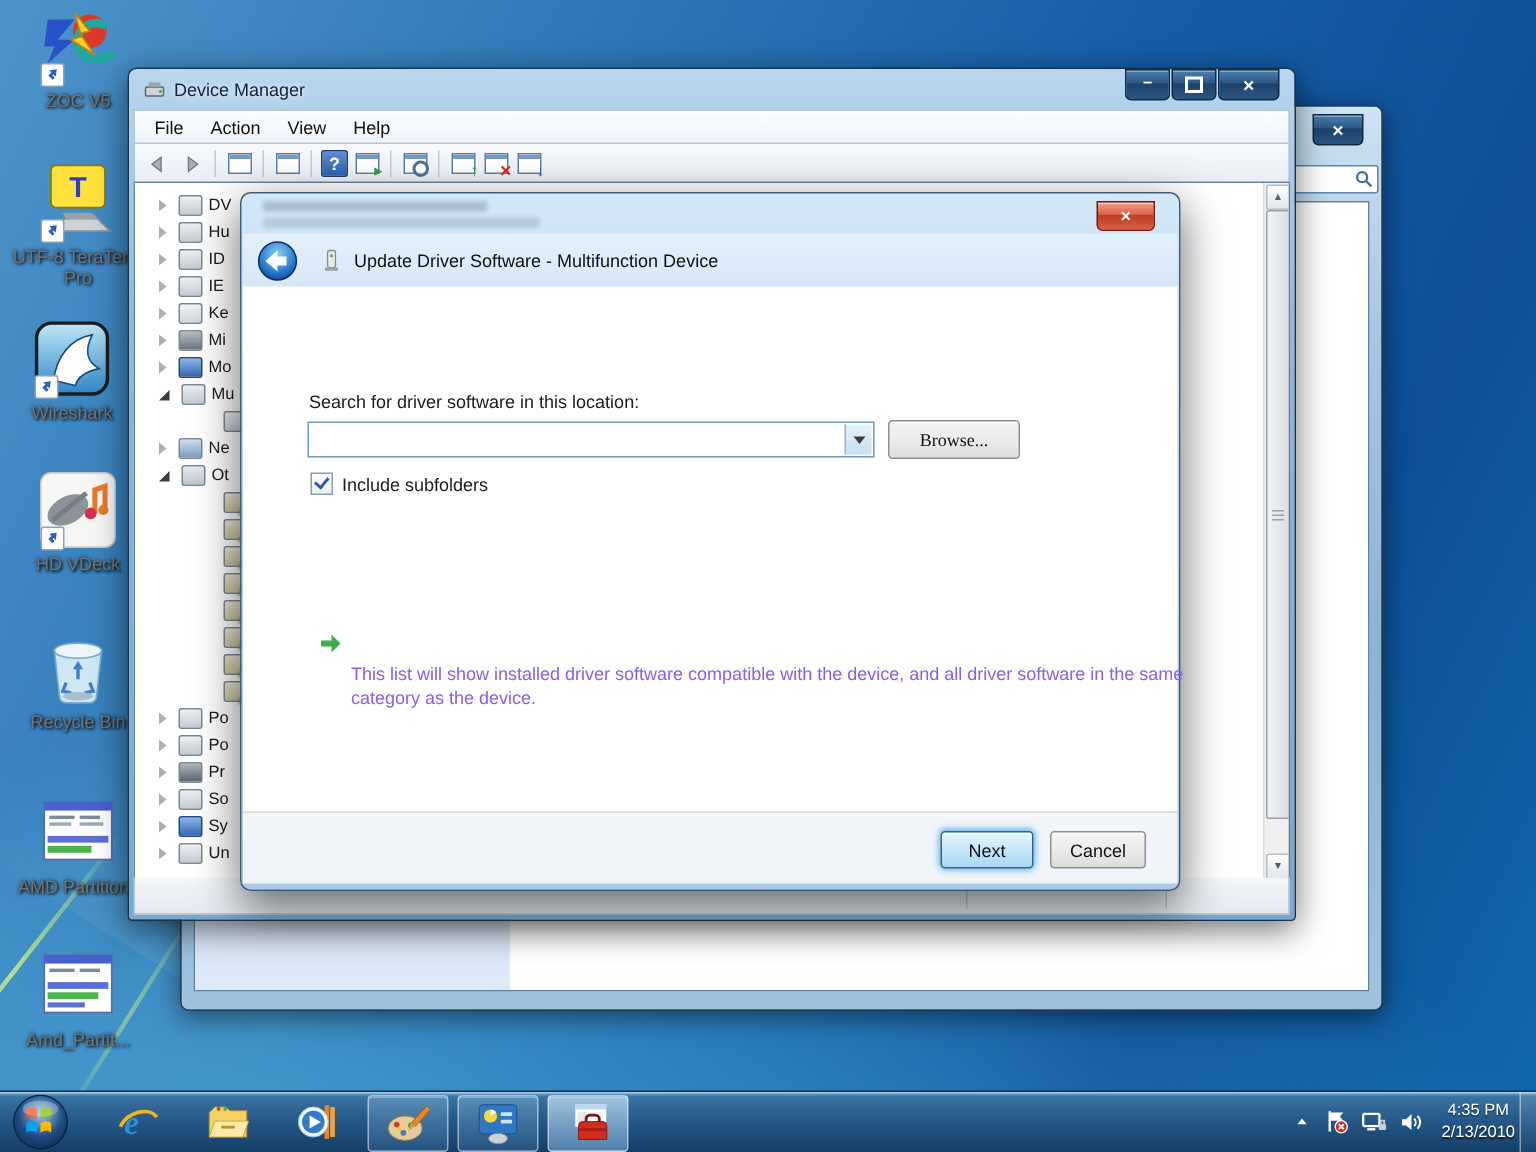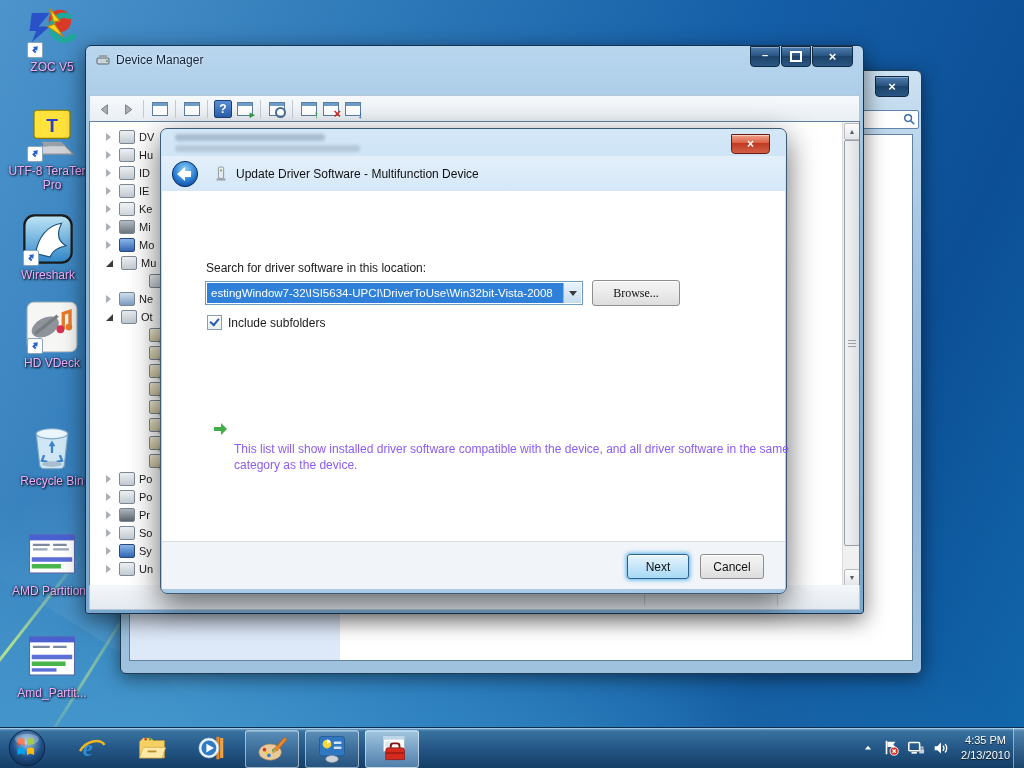--- a/index.html
+++ b/index.html
@@ -12,21 +12,21 @@
       radial-gradient(700px 380px at 60% 104%, rgba(80,190,240,.30), transparent 60%),
       linear-gradient(115deg,#4d94cc 0%,#2e79b8 28%,#155fa8 55%,#0c4f96 78%,#1268ac 100%);}
   .streak{position:absolute;width:3px;background:linear-gradient(rgba(200,240,130,0),rgba(200,240,130,.85),rgba(200,240,130,0));}
   .sweep{position:absolute;width:260px;height:600px;background:linear-gradient(90deg,rgba(255,255,255,0),rgba(255,255,255,.07),rgba(255,255,255,0));transform:rotate(32deg);}
   
   .dicon{position:absolute;width:96px;text-align:center;cursor:default;}
   .dicon .art{position:relative;width:54px;height:54px;margin:0 auto;}
   .dicon .art svg{width:100%;height:100%;}
   .dicon .lnk{position:absolute;left:2px;bottom:0;width:14px;height:14px;background:#fff;border:1px solid #8aa4bd;border-radius:2px;}
   .dicon .lnk svg{width:12px;height:12px;}
-  .dicon .lbl{margin-top:3px;color:#f0abfc;font-size:12px;line-height:1.15;text-shadow:1px 1px 2px rgba(0,0,0,.9),0 0 3px rgba(0,0,0,.7);}
+  .dicon .lbl{margin-top:3px;color:#737373;font-size:12px;line-height:1.15;text-shadow:1px 1px 2px rgba(0,0,0,.9),0 0 3px rgba(0,0,0,.7);}
   
   .glassbtn{display:flex;align-items:center;justify-content:center;color:#fff;
     background:linear-gradient(#4f7eae,#2a5683 45%,#1c4268 46%,#2a5683);
     border:1px solid #0f2a47;border-radius:0 0 4px 4px;box-shadow:inset 0 1px 0 rgba(255,255,255,.35);}
   
   #explorer{position:absolute;left:120px;top:70px;width:800px;height:602px;border-radius:6px;
     background:linear-gradient(180deg,#cde2f2,#a6c6e2 26%,#8cb2d4 60%,#9fc3de);
     border:1px solid #1f3a55;box-shadow:0 4px 18px rgba(0,0,0,.5);}
   #explorer .content{position:absolute;left:8px;right:8px;top:63px;bottom:12px;background:#fff;border:1px solid #64829f;}
   #explorer .pane{position:absolute;left:0;top:0;bottom:0;width:210px;background:#dde8f8;}
@@ -179,21 +179,21 @@
                 <stop offset="1" stop-color="#2f86c8"></stop>
               </linearGradient>
             </defs>
             <rect x="3" y="3" width="42" height="42" rx="9" fill="url(#wsg)" stroke="#1c1c1c" stroke-width="2"></rect>
             <path d="M13 37c2-14 10-25 23-27-5 10-3 16 4 20-9 2-13 6-14 10z" fill="#fff" stroke="#1b4f79"></path>
           </svg><div class="lnk"><svg viewBox="0 0 12 12">
               <path d="M3 9V5h3V3l4 3-4 3V7H5v2z" fill="#2a5fd0" transform="rotate(-45 6 6)"></path>
             </svg></div></div>
         <div class="lbl">Wireshark</div>
       </div>
-      <div class="dicon" style="left: 4px; top: 300px;">
+      <div class="dicon" style="left: 4px; top: 313px;">
         <div class="art"><svg viewBox="0 0 48 48">
             <rect x="2" y="2" width="44" height="44" rx="6" fill="#f6f6f4" stroke="#c9c9c9"></rect>
             <ellipse cx="18" cy="24" rx="13" ry="8" fill="#8d9399" transform="rotate(-28 18 24)"></ellipse>
             <path d="M9 30l20-16" stroke="#777d83" stroke-width="3"></path>
             <path d="M34 26V12l6-2v14" fill="none" stroke="#e8792a" stroke-width="3"></path>
             <circle cx="31.5" cy="26" r="3.5" fill="#d8314f"></circle>
             <circle cx="39" cy="24" r="3" fill="#e8792a"></circle>
           </svg><div class="lnk"><svg viewBox="0 0 12 12">
               <path d="M3 9V5h3V3l4 3-4 3V7H5v2z" fill="#2a5fd0" transform="rotate(-45 6 6)"></path>
             </svg></div></div>
@@ -255,20 +255,26 @@
         <rect x="2" y="6" width="12" height="6" rx="1" fill="#cdd3da" stroke="#5c6670"></rect>
         <rect x="4" y="3" width="8" height="3" fill="#9aa3ac"></rect>
           <circle cx="12" cy="9" r="1" fill="#3fae49"></circle>
       </svg>
       <span class="ttl">Device Manager</span>
     </div>
     <div class="caps" id="dm-caps">
         <div class="cap glassbtn cap-min"></div>
         <div class="cap glassbtn cap-max"></div>
         <div class="cap glassbtn cap-x close"></div>
+      </div>
+    <div class="menubar" id="dm-menu">
+        <span class="menuitem">File</span>
+        <span class="menuitem">Action</span>
+        <span class="menuitem">View</span>
+        <span class="menuitem">Help</span>
       </div>
     <div class="toolbar" id="dm-toolbar">
         <span class="tico">
           <svg viewBox="0 0 16 16">
             <path d="M10 3L3.5 8 10 13V3z" fill="#aab0b6" stroke="#71787e"></path>
           </svg>
         </span>
         <span class="tico">
           <svg viewBox="0 0 16 16">
             <path d="M6 3l6.5 5L6 13V3z" fill="#aab0b6" stroke="#71787e"></path>
@@ -532,21 +538,20 @@
       <svg class="devico" viewBox="0 0 16 18">
         <rect x="5" y="1" width="6" height="13" rx="1.5" fill="#e8ebee" stroke="#848c94"></rect>
         <rect x="3" y="14" width="10" height="2.5" fill="#9aa2aa"></rect>
           <circle cx="8" cy="5" r="1.2" fill="#6aa84f"></circle>
       </svg>
       <span class="wttl">Update Driver Software - Multifunction Device</span>
     </div>
     <div class="wbody">
       <div class="slabel">Search for driver software in this location:</div>
       <div class="combo">
-        <div class="seltext">estingWindow7-32\ISI5634-UPCI\DriverToUse\Win32bit-Vista-2008</div>
         <div class="drop">
             <i></i>
           </div>
       </div>
       <div class="btn browse">Browse...</div>
       <div class="chkrow">
         <span class="chk"></span>
         <span class="chklbl">Include subfolders</span>
       </div>
       <svg class="pickarrow" viewBox="0 0 16 16">

